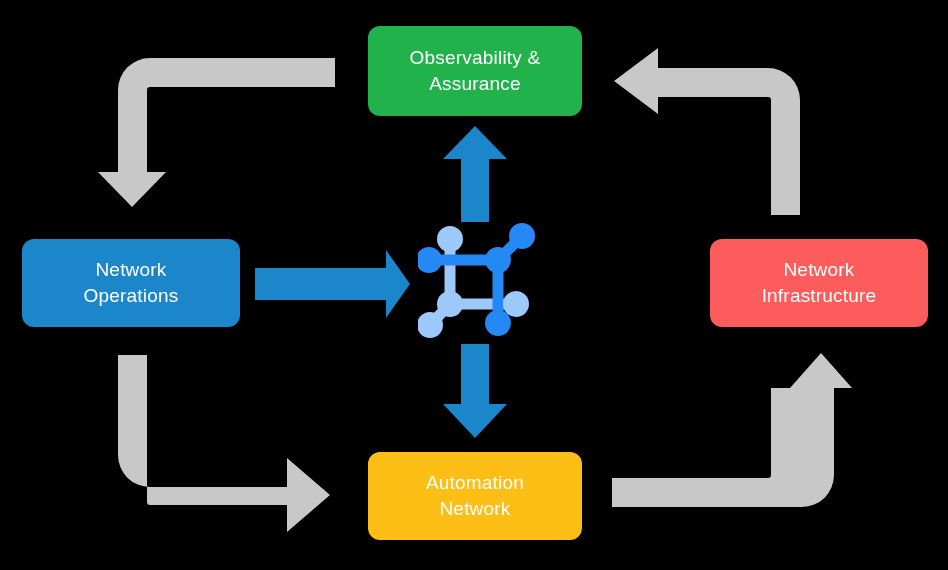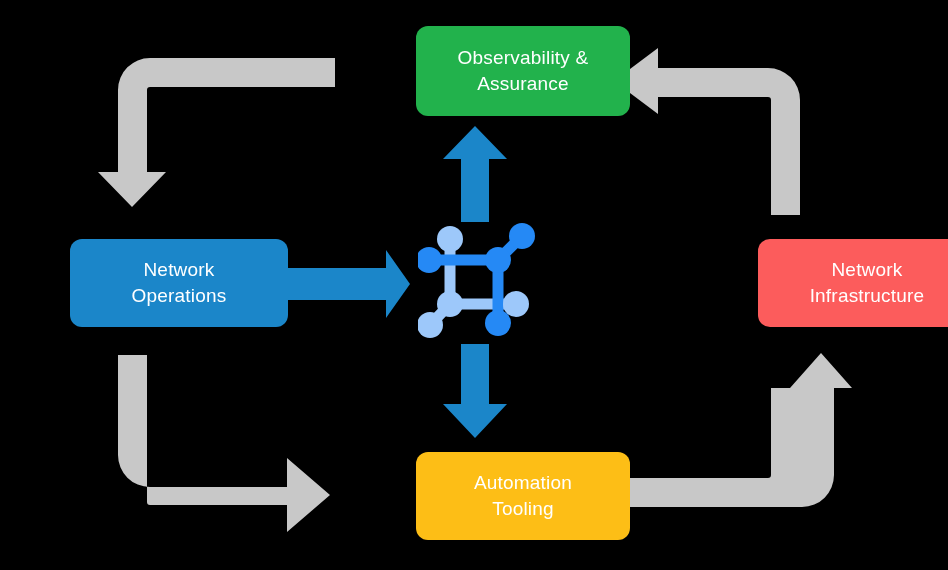--- a/index.html
+++ b/index.html
@@ -25,21 +25,20 @@
     justify-content: center;
     text-align: center;
     color: #ffffff;
     font-size: 19px;
     line-height: 1.35;
     font-weight: 400;
     letter-spacing: 0.2px;
     white-space: pre-line;
     box-sizing: border-box;
     padding: 4px 10px;
-    margin-left: 48px;
   }
   #box-observability {
     left: 368px;
     top: 26px;
     width: 214px;
     height: 90px;
     background: #22b24c;
   }
   #box-network-operations {
     left: 22px;
@@ -175,15 +174,15 @@
   <div class="node-box" id="box-observability" style="background: rgb(34, 178, 76); color: rgb(255, 255, 255);">Observability &amp;
 Assurance</div>
 
   <div class="node-box" id="box-network-operations" style="background: rgb(27, 134, 201); color: rgb(255, 255, 255);">Network
 Operations</div>
 
   <div class="node-box" id="box-network-infrastructure" style="background: rgb(252, 92, 92); color: rgb(255, 255, 255);">Network
 Infrastructure</div>
 
   <div class="node-box" id="box-automation-tooling" style="background: rgb(253, 190, 22); color: rgb(255, 255, 255);">Automation
-Tooling</div>
+Network</div>
 
 </div>
 
 </body></html>

